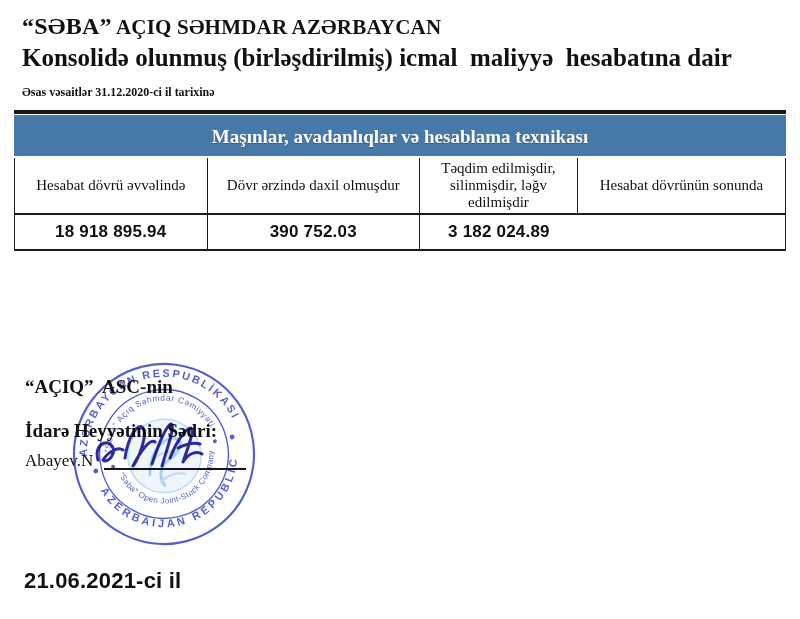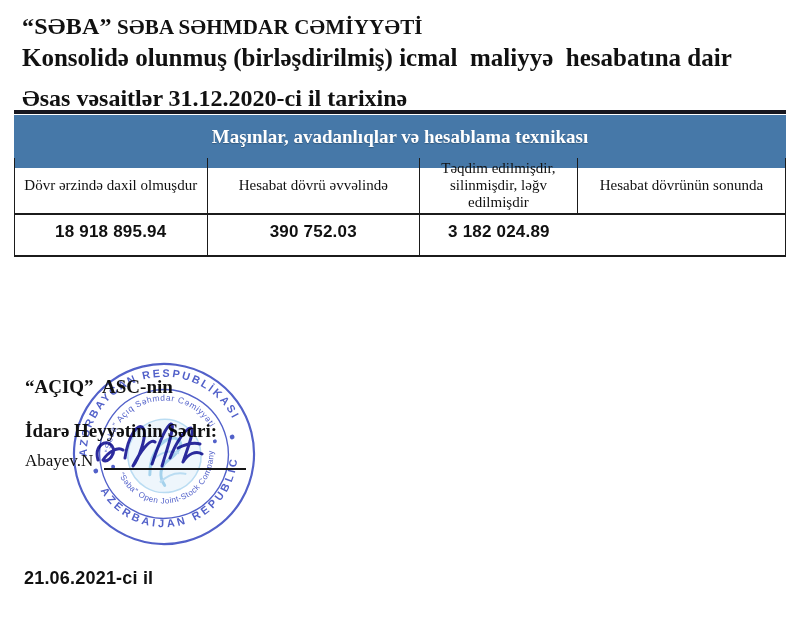--- a/index.html
+++ b/index.html
@@ -4,32 +4,32 @@
 <style>
   * { margin:0; padding:0; box-sizing:border-box; }
   html,body { width:800px; height:619px; background:#ffffff; overflow:hidden; }
   body { font-family:"Liberation Serif", serif; color:#111; position:relative; }
   .page { position:absolute; inset:0; width:800px; height:619px; background:#fff; }
 
   
   .title-line1 { position:absolute; left:22px; top:13px; font-weight:bold; font-size:21px; letter-spacing:.2px; white-space:nowrap; }
   .title-line1 .company { font-size:24px; }
   .title-line2 { position:absolute; left:22px; top:44px; font-weight:bold; font-size:25px; white-space:pre; }
-  .section-heading { position:absolute; left:22px; top:85px; font-weight:bold; font-size:24px; }
+  .section-heading { position:absolute; left:22px; top:85px; font-weight:bold; font-size:12px; }
 
   
   .top-rule { position:absolute; left:14px; top:110px; width:772px; height:4px; background:#17171f; }
-  .band { position:absolute; left:14px; top:115px; width:772px; height:53px; background:#4678a8;
+  .band { position:absolute; left:14px; top:115px; width:772px; height:41px; background:#4678a8;
           color:#fff; font-weight:bold; font-size:19px; text-align:center; line-height:43px;
           text-shadow:0 1px 1px rgba(0,0,0,.25); }
   .tbl { position:absolute; left:14px; top:158px; width:772px;
          border-left:1.5px solid #1b1b1b; border-right:1.5px solid #1b1b1b; border-bottom:2px solid #1b1b1b; }
   .trow { display:grid; grid-template-columns:25% 27.6% 20.5% 26.9%; }
   .thead { height:57px; border-bottom:2px solid #1b1b1b; }
-  .tdata { height:40px; }
+  .tdata { height:34px; }
   .cell { display:flex; align-items:center; justify-content:center; text-align:center;
           border-right:1.5px solid #1b1b1b; padding:2px 6px; }
   .cell:last-child { border-right:none; }
   .thead .cell { font-size:15px; line-height:1.12; }
   .tdata .cell { font-family:"Liberation Sans", sans-serif; font-size:17px; font-weight:600;
                  align-items:flex-start; padding-top:7px; letter-spacing:.2px; }
 
   
   .sig-company { position:absolute; left:25px; top:376px; font-weight:bold; font-size:19px; white-space:pre; }
   .sig-role    { position:absolute; left:25px; top:420px; font-weight:bold; font-size:19px; }
@@ -39,41 +39,41 @@
   
   .stamp { position:absolute; left:70px; top:360px; width:188px; height:188px;
            transform:rotate(-14deg); opacity:.92; mix-blend-mode:multiply; }
   .stamp svg { width:100%; height:100%; }
 
   
   .sig-ink { position:absolute; left:92px; top:412px; width:118px; height:66px; mix-blend-mode:multiply; }
 
   
   .date-line { position:absolute; left:24px; top:568px; font-family:"Liberation Sans", sans-serif;
-               font-weight:bold; font-size:18px; letter-spacing:.2px; }
+               font-weight:bold; font-size:22px; letter-spacing:.2px; }
 </style>
 </head>
 <body>
 
 <div class="page">
 
-  <div class="title-line1"><span class="company">“SƏBA”</span><span> SƏBA SƏHMDAR CƏMİYYƏTİ</span></div>
+  <div class="title-line1"><span class="company">“SƏBA”</span><span> AÇIQ SƏHMDAR AZƏRBAYCAN</span></div>
 
   <div class="title-line2">Konsolidə olunmuş (birləşdirilmiş) icmal  maliyyə  hesabatına dair</div>
 
   <div class="section-heading">Əsas vəsaitlər 31.12.2020-ci il tarixinə</div>
 
   <div class="top-rule"></div>
 
   <div class="band">Maşınlar, avadanlıqlar və hesablama texnikası</div>
 
   <div class="tbl">
     <div class="trow thead">
+      <div class="cell">Hesabat dövrü əvvəlində</div>
       <div class="cell">Dövr ərzində daxil olmuşdur</div>
-      <div class="cell">Hesabat dövrü əvvəlində</div>
       <div class="cell">Təqdim edilmişdir, silinmişdir, ləğv edilmişdir</div>
       <div class="cell">Hesabat dövrünün sonunda</div>
     </div>
     <div class="trow tdata">
       <div class="cell">18 918 895.94</div>
       <div class="cell">390 752.03</div>
       <div class="cell">3 182 024.89</div>
     </div>
   </div>
 

